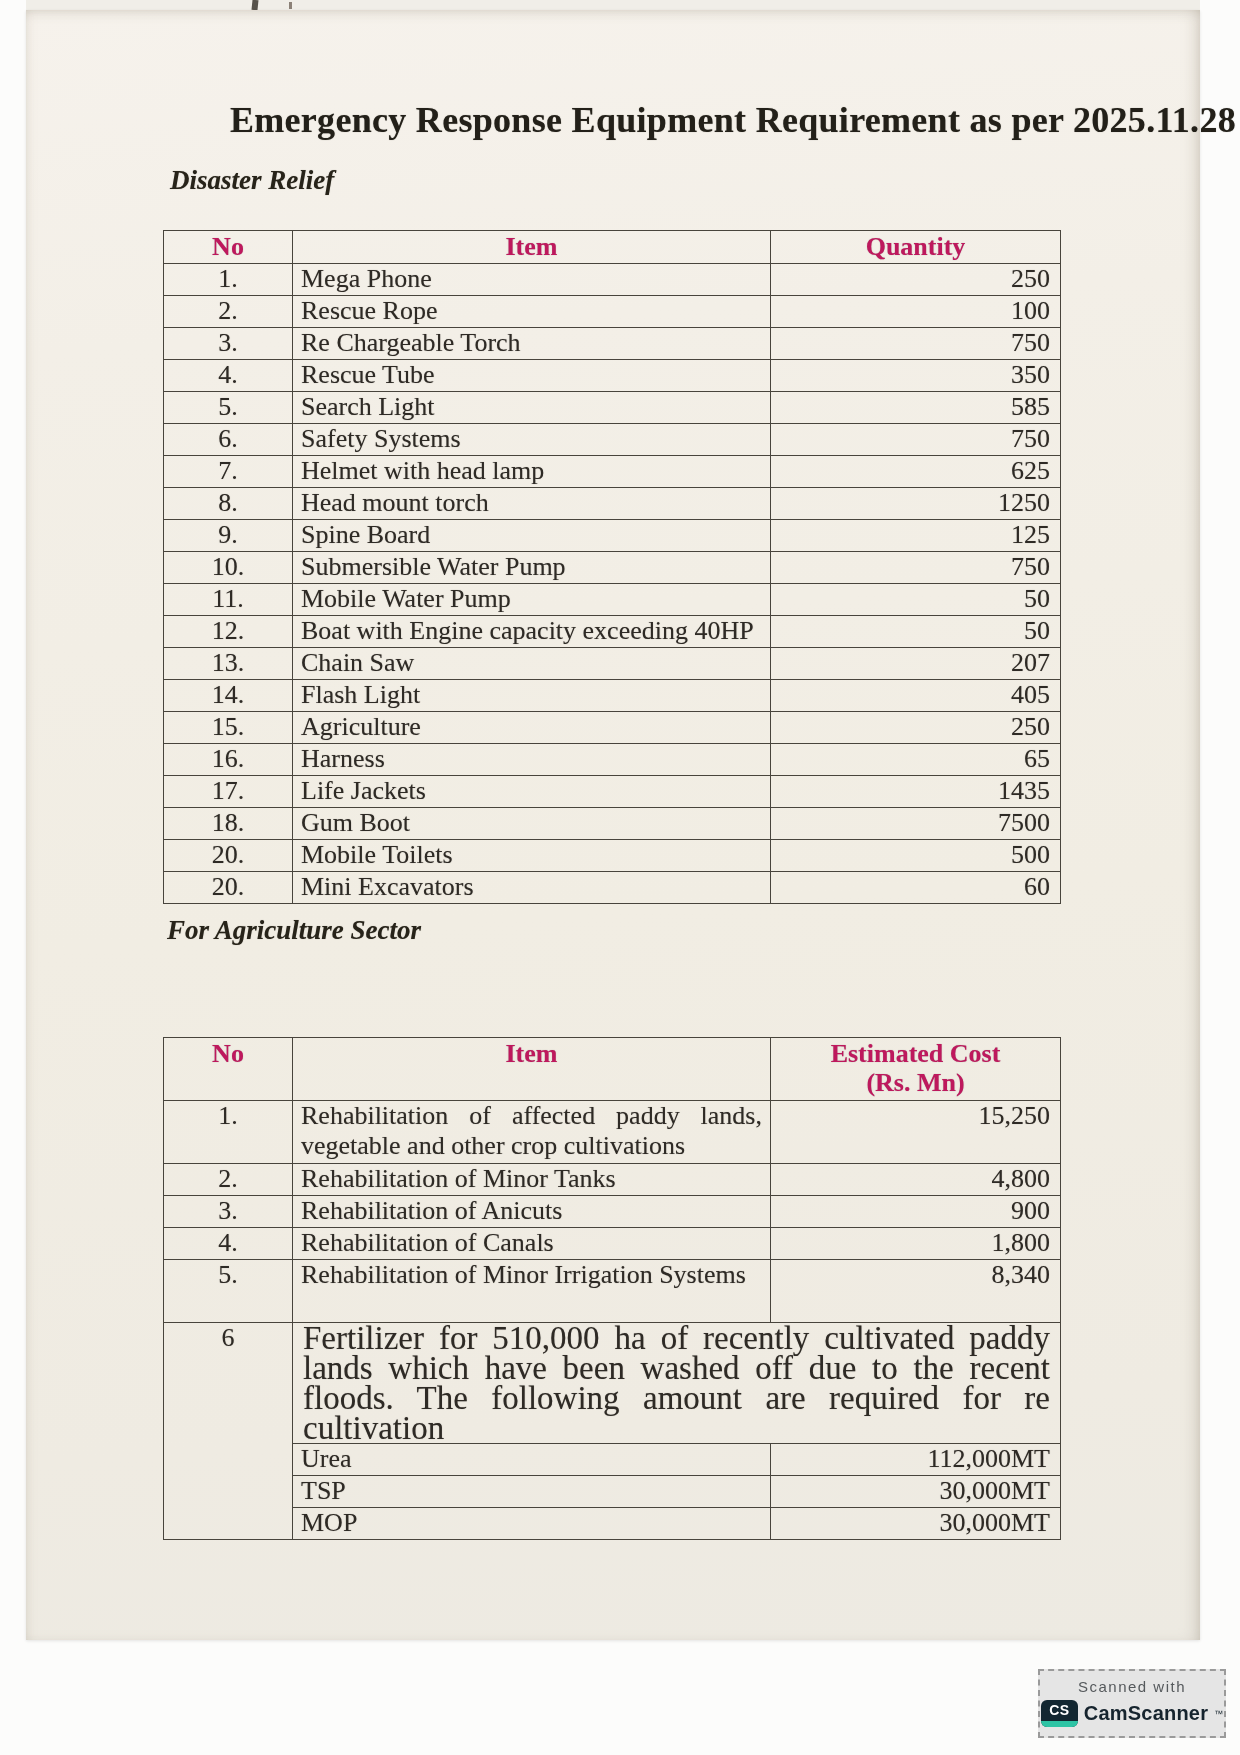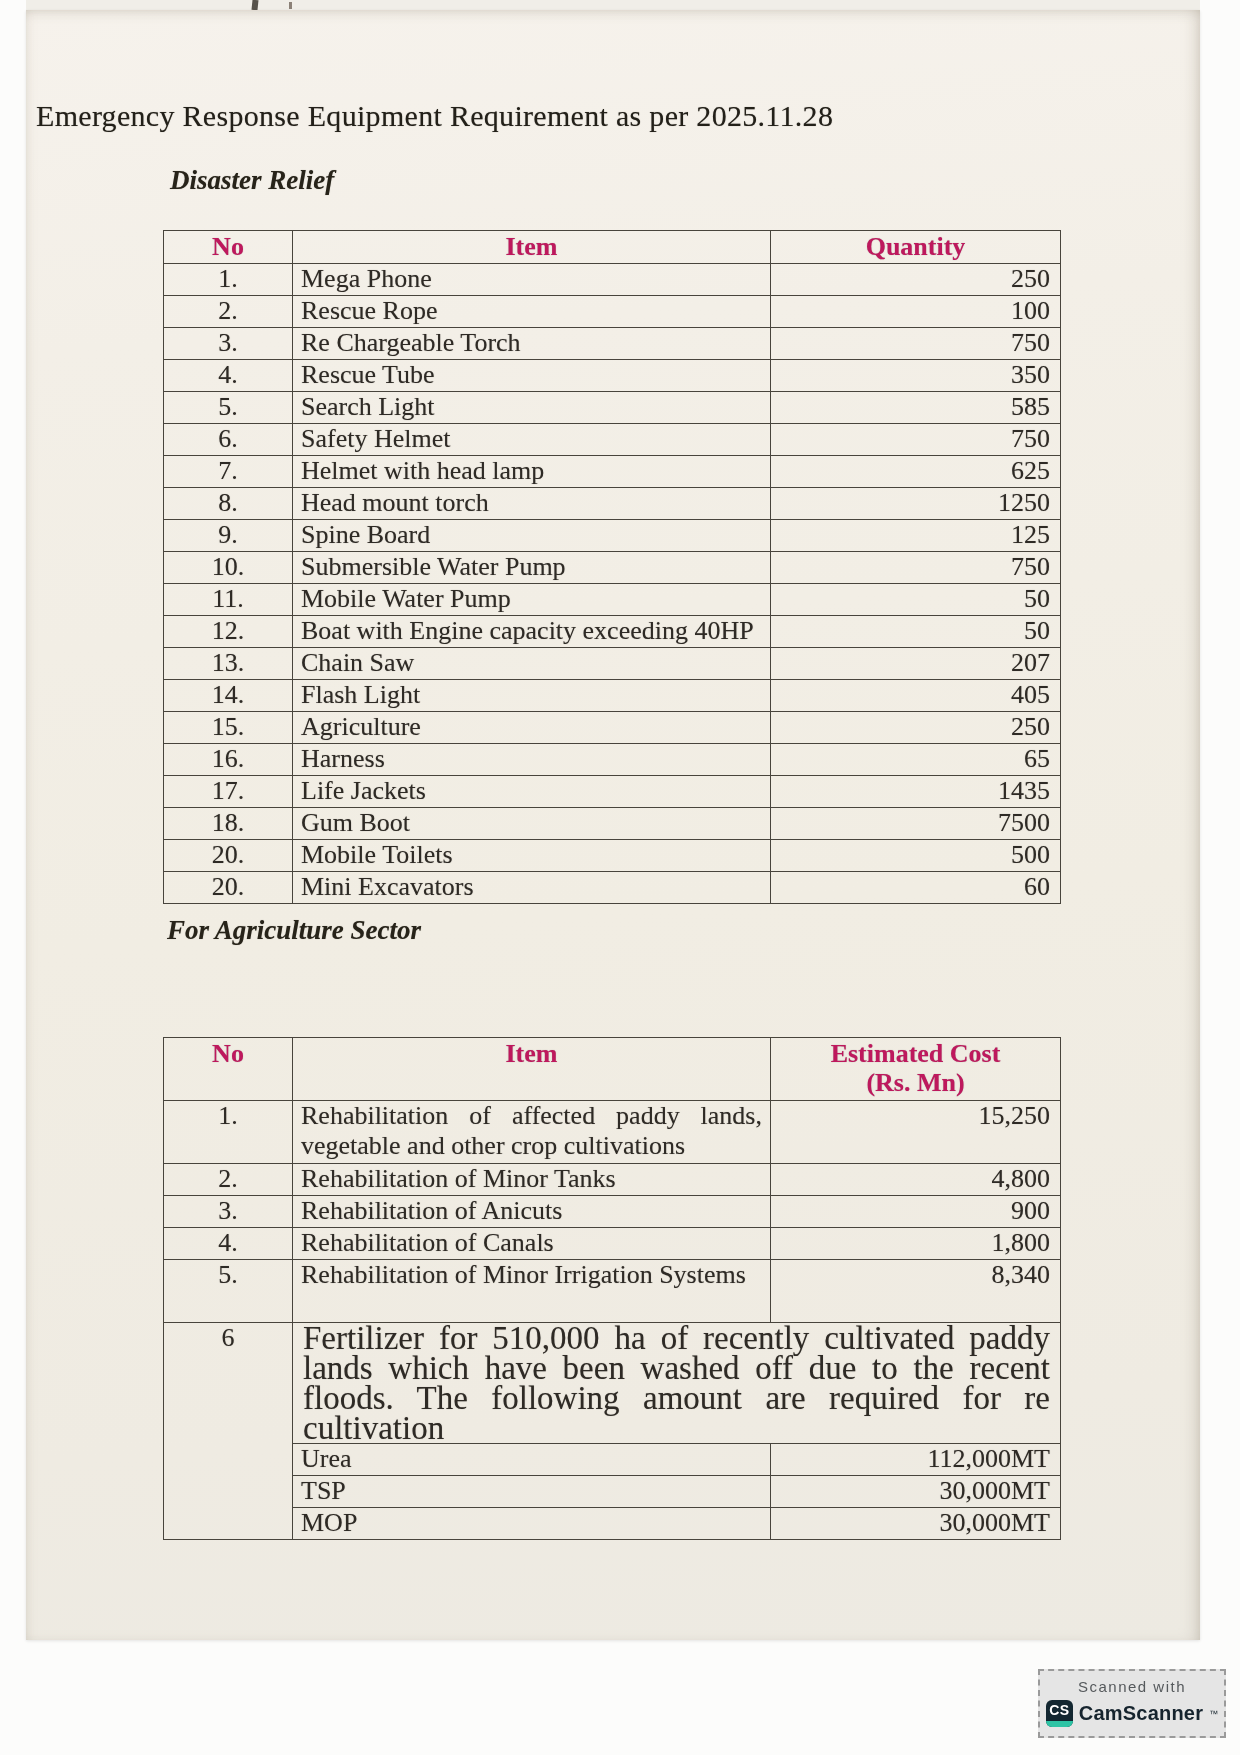--- a/index.html
+++ b/index.html
@@ -20,21 +20,21 @@
     background:linear-gradient(176deg,#f6f2ec 0%,#f3efe7 20%,#f1ede3 55%,#efebe2 85%,#edeae2 100%);
     box-shadow:
       inset -10px 0 18px -10px rgba(120,108,90,.38),
       inset 0 8px 14px -8px rgba(150,140,120,.30),
       inset 10px 0 14px -12px rgba(150,140,120,.25),
       0 1px 3px rgba(0,0,0,.10);
   }
 
   .doc-title{
     position:absolute;left:36px;top:99px;width:1200px;
-    text-align:left;font-weight:normal;font-size:30px;letter-spacing:.3px;
+    text-align:right;font-weight:bold;font-size:36px;letter-spacing:.3px;
     color:#232019;text-shadow:0 0 1px rgba(35,32,25,.4);
   }
   .section-heading{
     position:absolute;font-weight:bold;font-style:italic;font-size:27px;
     color:#272319;text-shadow:0 0 1px rgba(35,32,25,.35);
   }
   #h-disaster{left:170px;top:165px;}
   #h-agri{left:167px;top:915px;}
 
   table{border-collapse:collapse;table-layout:fixed;position:absolute;background:transparent;}
@@ -71,21 +71,21 @@
   
   .badge{
     position:absolute;left:1038px;top:1669px;width:172px;
     border:2px dashed #9a9a9a;background:#e5e5e5;
     padding:7px 6px 9px;text-align:center;
     font-family:"Liberation Sans", sans-serif;
   }
   .badge .line1{font-size:15px;color:#55595c;letter-spacing:1.5px;}
   .badge .row2{display:flex;align-items:center;justify-content:center;gap:6px;margin-top:5px;}
   .cslogo{
-    width:27px;height:27px;border-radius:6px;background:#132731;position:relative;
+    width:37px;height:27px;border-radius:6px;background:#132731;position:relative;
     display:flex;align-items:flex-start;justify-content:center;flex:0 0 auto;
   }
   .cslogo .cstxt{color:#ffffff;font-weight:bold;font-size:14px;line-height:21px;letter-spacing:.5px;}
   .cslogo::after{content:"";position:absolute;left:0;bottom:0;width:100%;height:6px;background:#2ec4a5;border-radius:0 0 6px 6px;}
   .appname{font-size:20px;font-weight:bold;color:#16242e;letter-spacing:.2px;}
   .tm{font-size:9px;color:#16242e;vertical-align:top;line-height:10px;}
 </style>
 </head>
 <body>
 
@@ -131,21 +131,21 @@
         <td class="citem">Rescue Tube</td>
         <td class="cqty">350</td>
       </tr>
   <tr>
         <td class="cno">5.</td>
         <td class="citem">Search Light</td>
         <td class="cqty">585</td>
       </tr>
   <tr>
         <td class="cno">6.</td>
-        <td class="citem">Safety Helmet</td>
+        <td class="citem">Safety Systems</td>
         <td class="cqty">750</td>
       </tr>
   <tr>
         <td class="cno">7.</td>
         <td class="citem">Helmet with head lamp</td>
         <td class="cqty">625</td>
       </tr>
   <tr>
         <td class="cno">8.</td>
         <td class="citem">Head mount torch</td>

